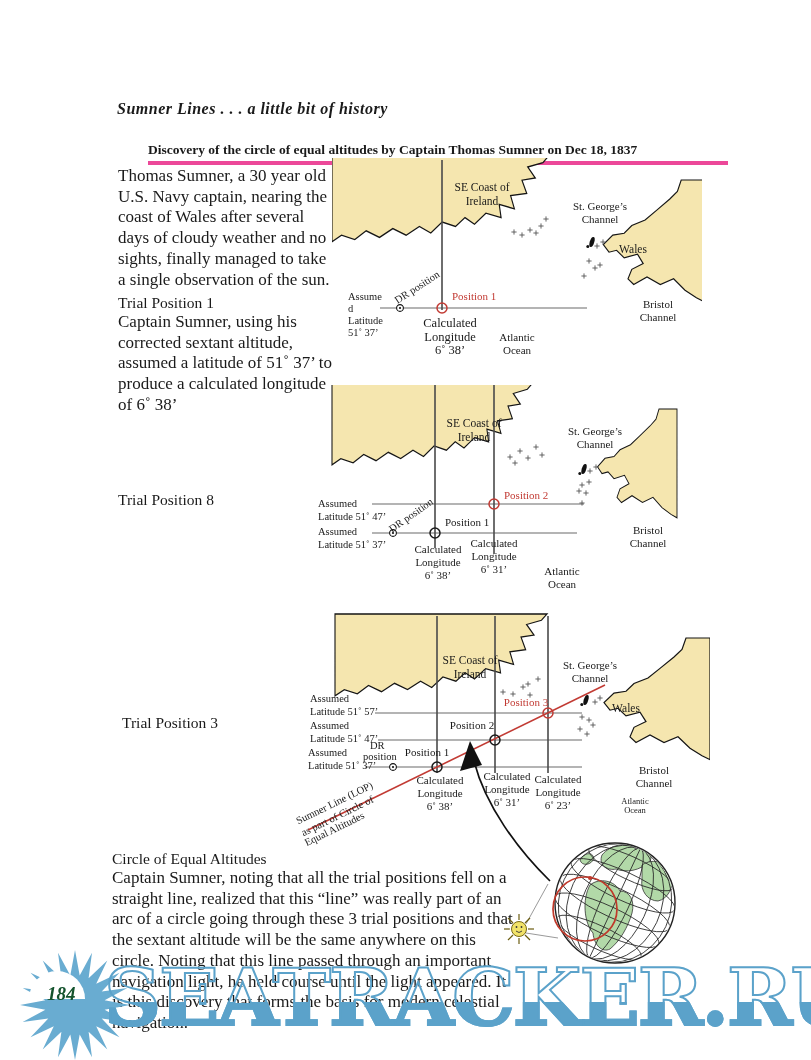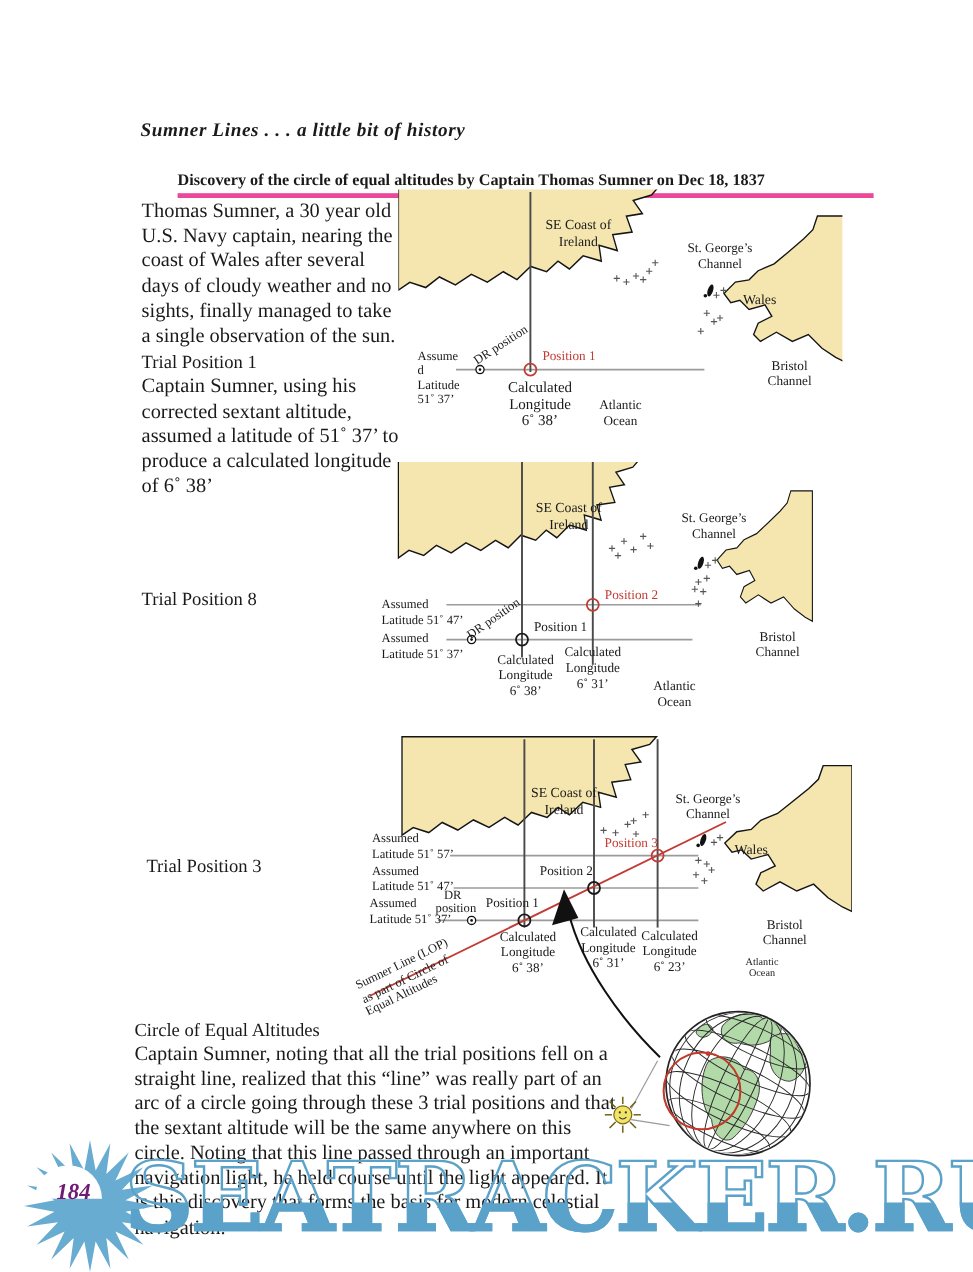--- a/index.html
+++ b/index.html
@@ -25,21 +25,21 @@
   .lonline{stroke:#4a4a4a;stroke-width:1.6;}
   .poscirc{fill:none;stroke:#1a1a1a;stroke-width:1.5;}
   .poscircR{fill:none;stroke:#c23b34;stroke-width:1.5;}
   .land{fill:#F5E6AF;stroke:#151515;stroke-width:1.2;}
   .watermark{left:104px;top:958px;font-family:"DejaVu Serif",serif;font-weight:bold;
      font-size:79px;line-height:79px;letter-spacing:-2px;white-space:nowrap;color:transparent;
      background:linear-gradient(180deg,rgba(255,255,255,0) 0%,rgba(255,255,255,0) 56%,#5ba2ca 56%,#5ba2ca 100%);
      -webkit-background-clip:text;background-clip:text;
      -webkit-text-stroke:2px #5ba2ca;z-index:9;}
   .pagenum{left:47px;top:983px;font-size:19px;font-weight:bold;font-style:italic;
-     color:#701a75;z-index:5;}
+     color:#14532d;z-index:5;}
   .gfx{pointer-events:none;}
 </style>
 </head>
 <body>
 
 <div class="page">
 
   <div class="abs title">Sumner Lines . . . a little bit of history</div>
   <div class="abs subtitle">Discovery of the circle of equal altitudes by Captain Thomas Sumner on Dec 18, 1837</div>
 

